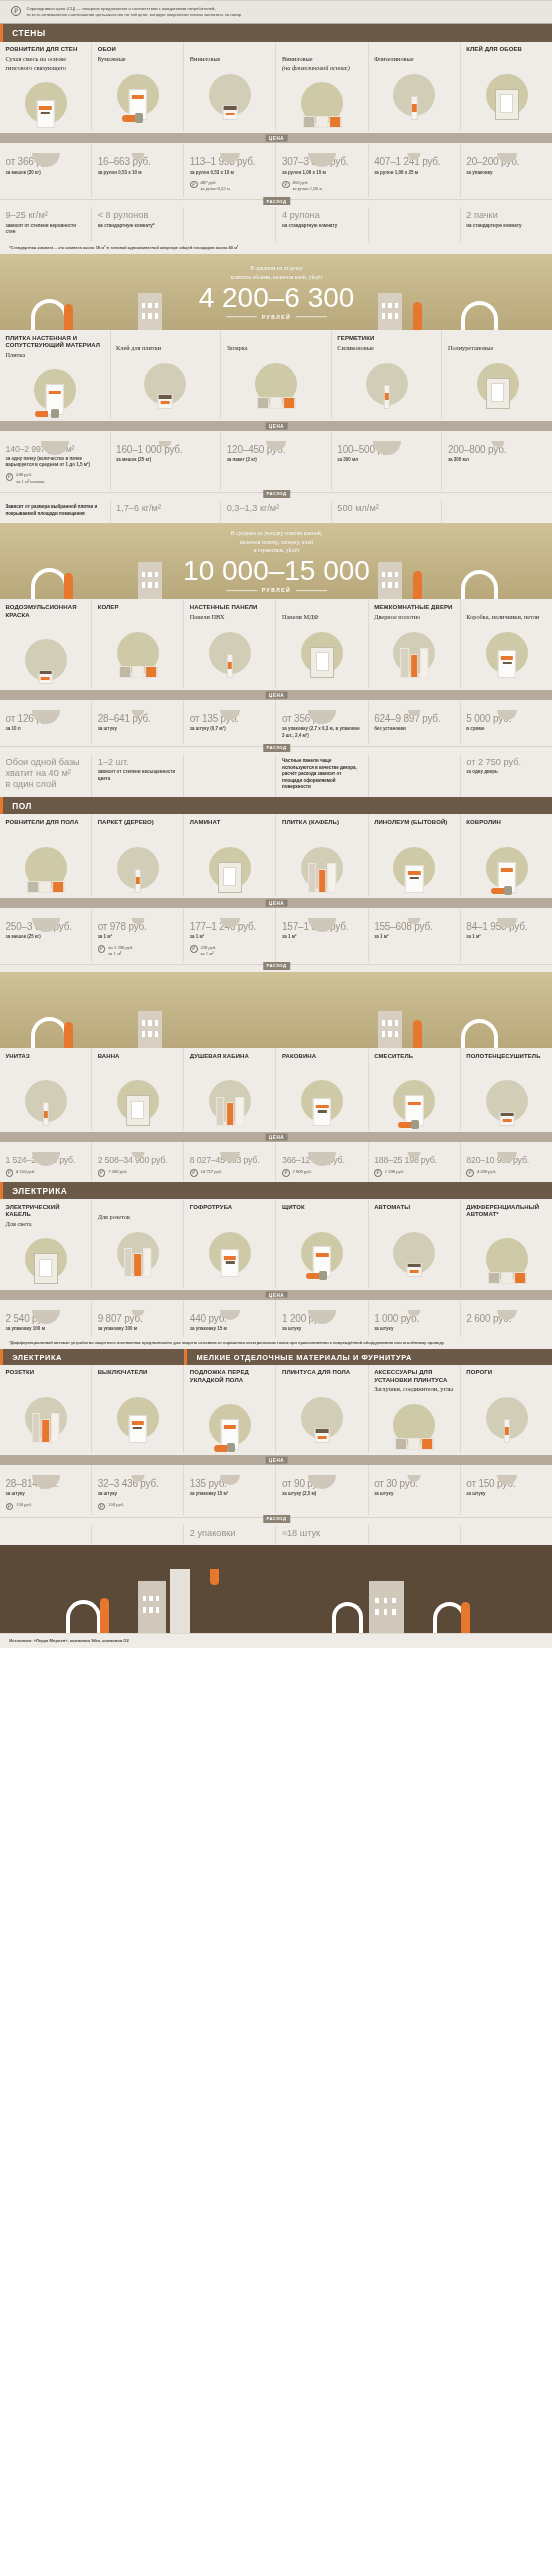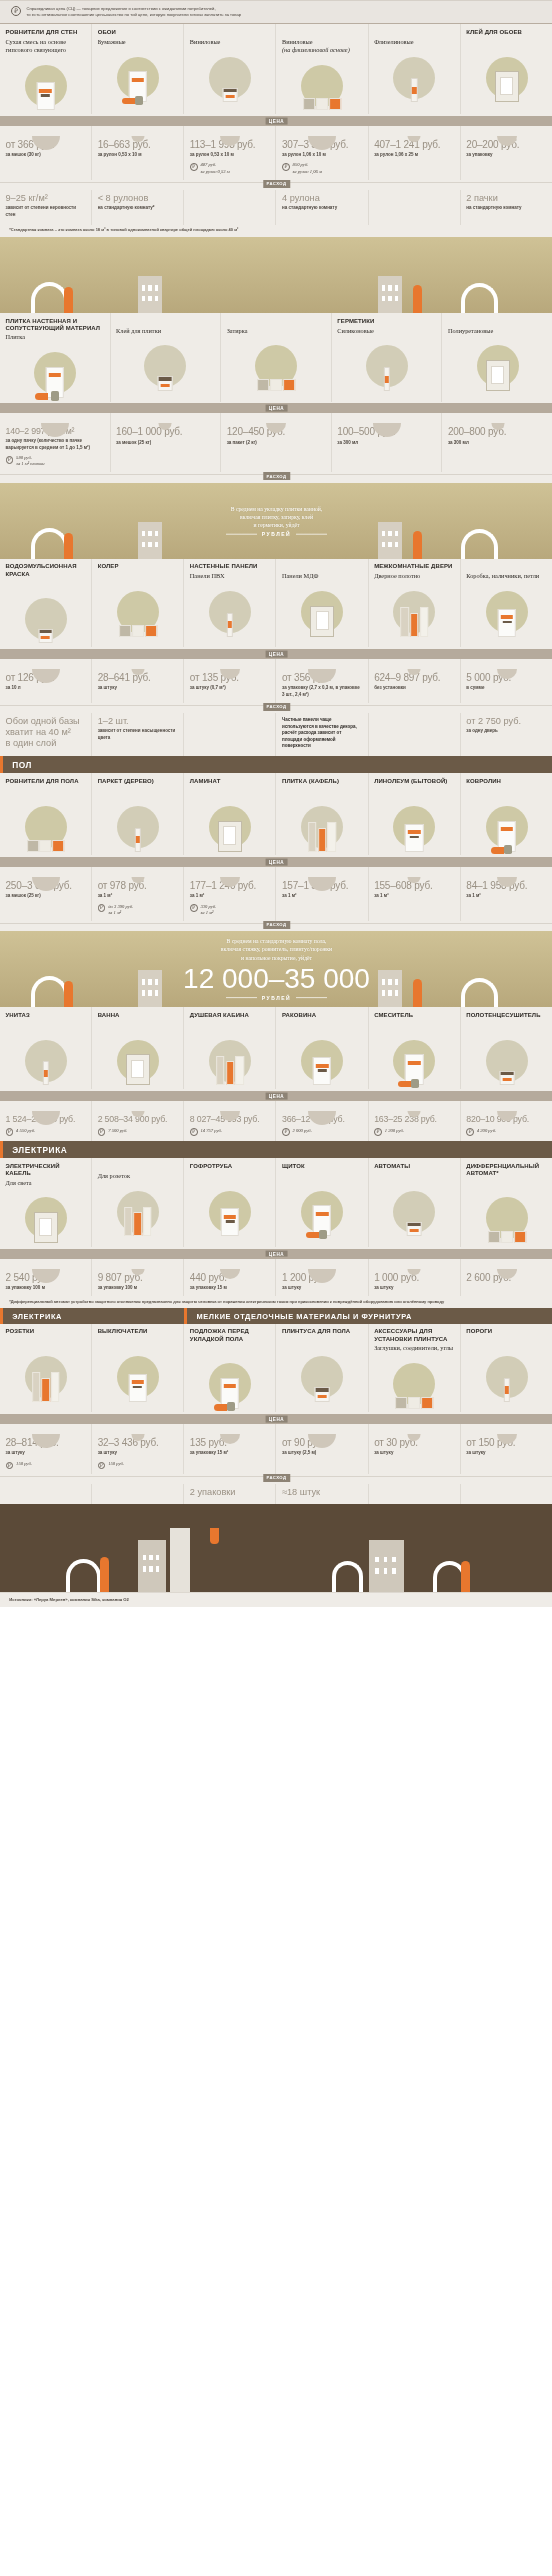--- a/index.html
+++ b/index.html
@@ -271,20 +271,21 @@
 
   <div class="disclaimer">
     <div class="rub-badge">₽</div>
     <div>
       <p>Справедливая цена (СЦ) — товарное предложение в соответствии с ожиданиями потребителей,</p>
       <p>то есть оптимальное соотношение цена-качество по той цене, которую покупатели готовы заплатить за товар</p>
     </div>
   </div>
 
   <div id="sections-root">
+      <div class="sec-banner">СТЕНЫ</div>
       <div class="block">
         <div class="cat-row">
           <div class="col" style="width:16.6667%">
             <div class="cat-title">РОВНИТЕЛИ ДЛЯ СТЕН</div>
             <div class="sub-title">Сухая смесь на основе гипсового связующего</div>
             <div class="illu">
               <div class="disc"></div>
               <div class="obj">
                 <div class="box-w">
                   <div class="stripe"></div>
@@ -441,20 +442,27 @@
             <div class="win" style="left:3.7px;top:9.2px"></div>
             <div class="win" style="left:10px;top:9.2px"></div>
             <div class="win" style="left:16.6px;top:9.2px"></div>
             <div class="win" style="left:3.7px;top:20px"></div>
             <div class="win" style="left:10px;top:20px"></div>
             <div class="win" style="left:16.6px;top:20px"></div>
           </div>
           <div class="b-orange" style="left:413px;bottom:0;height:28px"></div>
           <div class="pipe" style="left:461px;bottom:0;width:37px;height:29.5px"></div>
         </div>
+        <div class="inner">
+          <div class="lede">В среднем на отделку<br>комнаты обоями, включая клей, уйдёт</div>
+          <div class="big">4 200–6 300</div>
+          <div class="unit">
+            <span>РУБЛЕЙ</span>
+          </div>
+        </div>
       </div>
       <div class="block">
         <div class="cat-row">
           <div class="col" style="width:20.0000%">
             <div class="cat-title">ПЛИТКА НАСТЕННАЯ И СОПУТСТВУЮЩИЙ МАТЕРИАЛ</div>
             <div class="sub-title">Плитка</div>
             <div class="illu">
               <div class="disc"></div>
               <div class="obj">
                 <div class="box-w" style="height:31px">
@@ -544,20 +552,35 @@
             <div class="punit">за 300 мл</div>
           </div>
           <div class="pcell" style="width:20.0000%">
             <div class="bump sm"></div>
             <div class="price">200–800 руб.</div>
             <div class="punit">за 300 мл</div>
           </div>
         </div>
         <div class="cons-head">
           <span class="cap">РАСХОД</span>
+        </div>
+        <div class="cons-row">
+          <div class="ccell" style="width:20.0000%">
+            <div class="cnote bold">Зависит от размера выбранной плитки и покрываемой площади помещения</div>
+          </div>
+          <div class="ccell" style="width:20.0000%">
+            <div class="cval">1,7–6 кг/м²</div>
+          </div>
+          <div class="ccell" style="width:20.0000%">
+            <div class="cval">0,3–1,3 кг/м²</div>
+          </div>
+          <div class="ccell" style="width:20.0000%">
+            <div class="cval">500 мл/м²</div>
+          </div>
+          <div class="ccell" style="width:20.0000%"></div>
         </div>
       </div>
       <div class="summary">
         <div class="bg-art">
           <div class="pipe" style="left:31px;bottom:0;width:37px;height:31px"></div>
           <div class="b-orange" style="left:64px;bottom:0;height:26px"></div>
           <div class="b-house" style="left:138px;bottom:0;">
             <div class="win" style="left:3.7px;top:9.2px"></div>
             <div class="win" style="left:10px;top:9.2px"></div>
             <div class="win" style="left:16.6px;top:9.2px"></div>
@@ -571,20 +594,21 @@
             <div class="win" style="left:16.6px;top:9.2px"></div>
             <div class="win" style="left:3.7px;top:20px"></div>
             <div class="win" style="left:10px;top:20px"></div>
             <div class="win" style="left:16.6px;top:20px"></div>
           </div>
           <div class="b-orange" style="left:413px;bottom:0;height:28px"></div>
           <div class="pipe" style="left:461px;bottom:0;width:37px;height:29.5px"></div>
         </div>
         <div class="inner">
           <div class="lede">В среднем на укладку плитки ванной,<br>включая плитку, затирку, клей<br>и герметики, уйдёт</div>
+          <div class="big">10 000–15 000</div>
           <div class="unit">
             <span>РУБЛЕЙ</span>
           </div>
         </div>
       </div>
       <div class="block">
         <div class="cat-row">
           <div class="col" style="width:16.6667%">
             <div class="cat-title">ВОДОЭМУЛЬСИОННАЯ КРАСКА</div>
             <div class="sub-title"></div>
@@ -859,27 +883,20 @@
             <div class="win" style="left:3.7px;top:9.2px"></div>
             <div class="win" style="left:10px;top:9.2px"></div>
             <div class="win" style="left:16.6px;top:9.2px"></div>
             <div class="win" style="left:3.7px;top:20px"></div>
             <div class="win" style="left:10px;top:20px"></div>
             <div class="win" style="left:16.6px;top:20px"></div>
           </div>
           <div class="b-orange" style="left:413px;bottom:0;height:28px"></div>
           <div class="pipe" style="left:461px;bottom:0;width:37px;height:29.5px"></div>
         </div>
-        <div class="inner">
-          <div class="lede">В среднем на стандартную комнату пола,<br>включая стяжку, ровнитель, плинтус/порожки<br>и напольное покрытие, уйдёт</div>
-          <div class="big">12 000–35 000</div>
-          <div class="unit">
-            <span>РУБЛЕЙ</span>
-          </div>
-        </div>
       </div>
       <div class="block">
         <div class="cat-row">
           <div class="col" style="width:16.6667%">
             <div class="cat-title">УНИТАЗ</div>
             <div class="sub-title"></div>
             <div class="illu">
               <div class="disc pale"></div>
               <div class="obj">
                 <div class="tube">
@@ -984,21 +1001,21 @@
           <div class="pcell" style="width:16.6667%">
             <div class="bump lg"></div>
             <div class="price small">366–12 458 руб.</div>
             <div class="fair">
               <div class="rub-badge">₽</div>
               <div class="ftxt">2 000 руб.</div>
             </div>
           </div>
           <div class="pcell" style="width:16.6667%">
             <div class="bump sm"></div>
-            <div class="price small">163–25 238 руб.</div>
+            <div class="price small">188–25 198 руб.</div>
             <div class="fair">
               <div class="rub-badge">₽</div>
               <div class="ftxt">1 200 руб.</div>
             </div>
           </div>
           <div class="pcell" style="width:16.6667%">
             <div class="bump"></div>
             <div class="price small">820–10 900 руб.</div>
             <div class="fair">
               <div class="rub-badge">₽</div>

